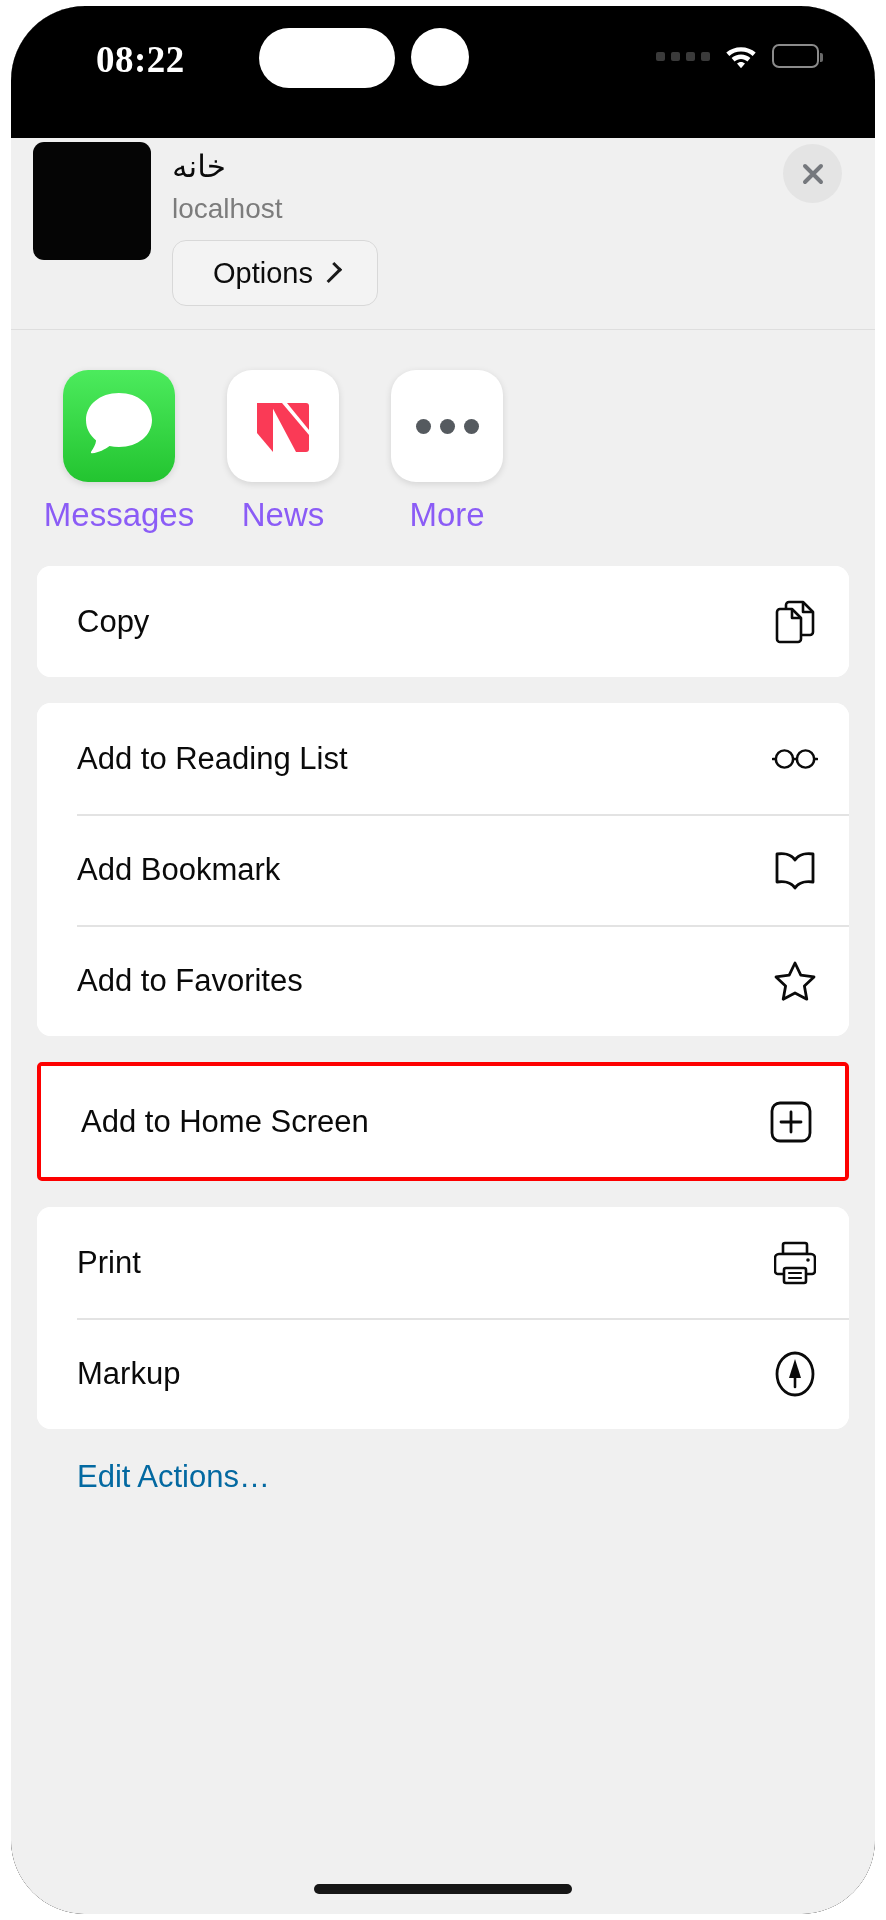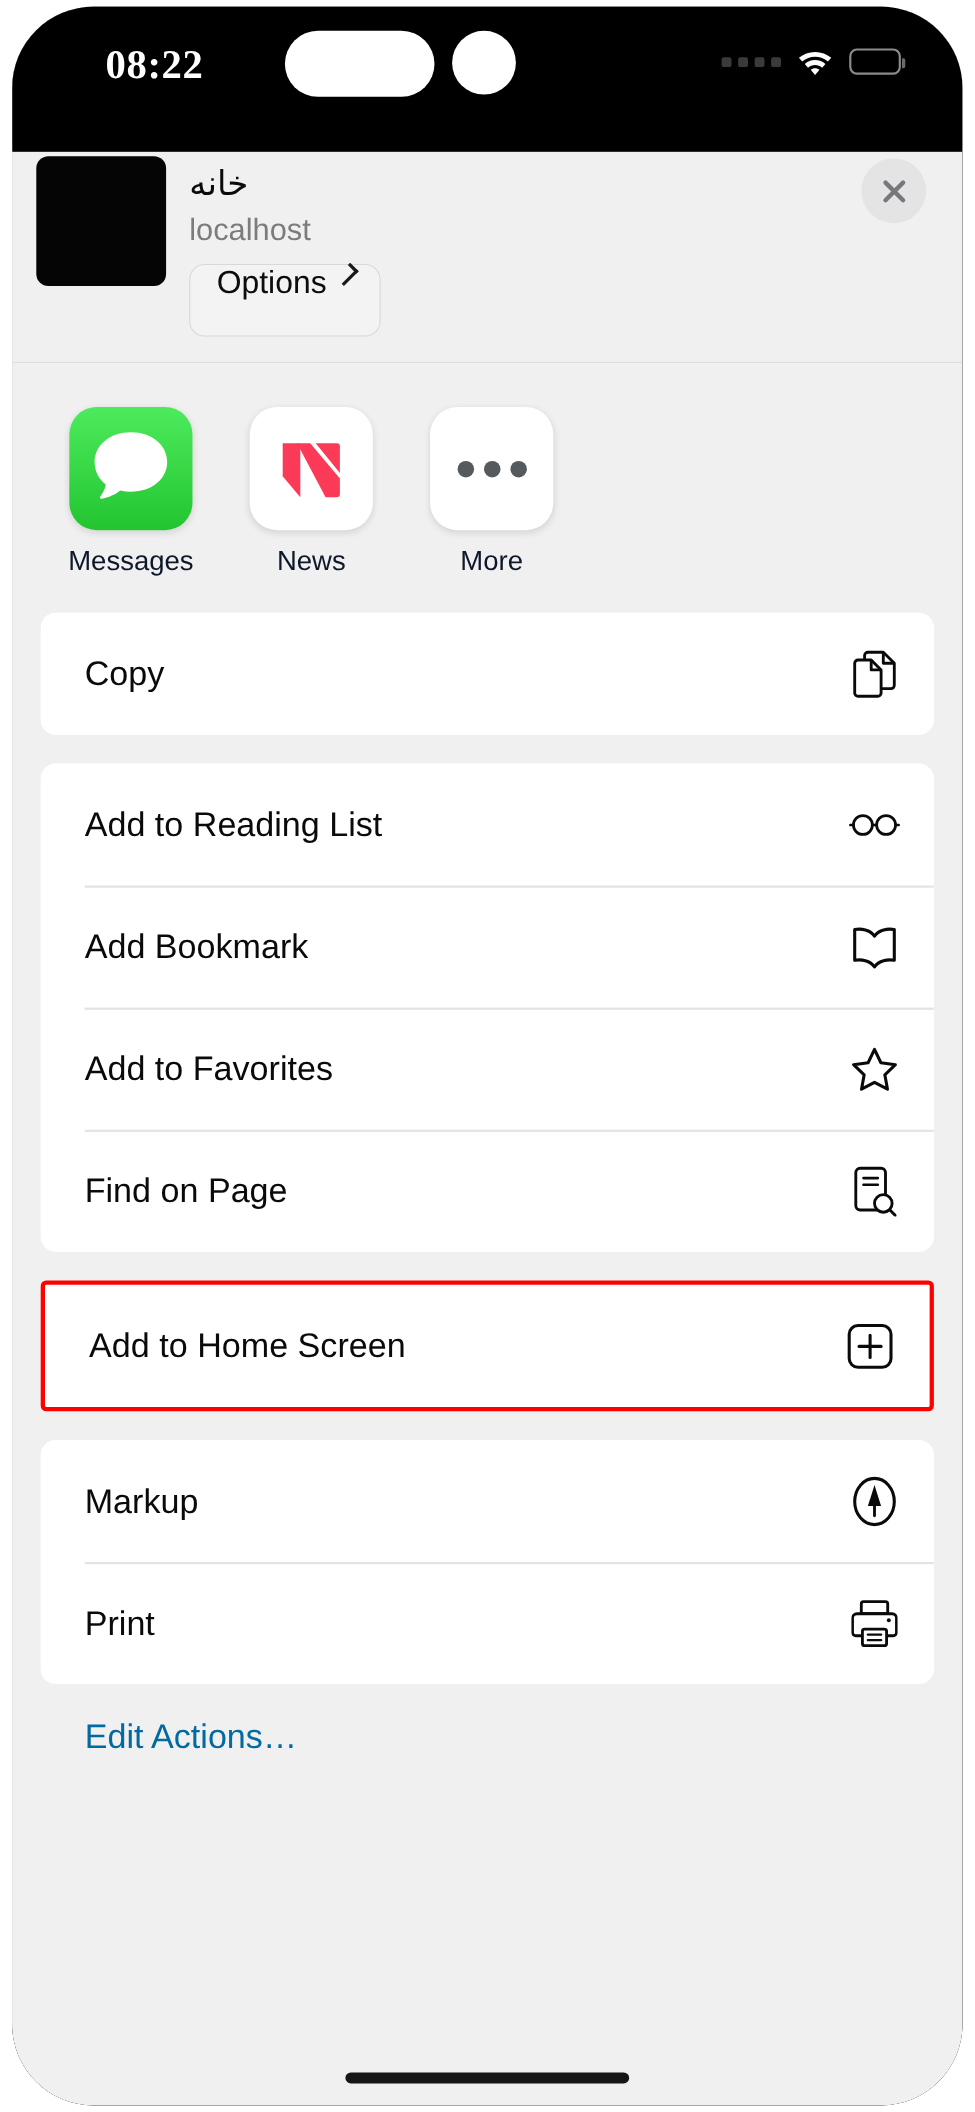--- a/index.html
+++ b/index.html
@@ -137,22 +137,23 @@
   .site-sub {
     position: absolute;
     left: 161px; top: 77px;
     font-size: 28px;
     color: #7c7c7c;
   }
   .options-btn {
     position: absolute;
     left: 161px; top: 124px;
     height: 66px;
-    padding: 0 24px;
-    display: flex;
+    padding: 0 40px;
+    display: flex;
+    align-items: center;
     gap: 13px;
     background: #f3f3f3;
     border: 1.5px solid #d8d8d8;
     border-radius: 14px;
   }
   .options-btn .lbl {
     font-size: 29px;
     color: #0c0c0c;
   }
   .chev {
@@ -189,22 +190,22 @@
   .app-icon {
     width: 112px; height: 112px;
     border-radius: 25px;
     box-shadow: 0 2px 7px rgba(0,0,0,0.12);
     overflow: hidden;
     position: relative;
     background: #ffffff;
   }
   .app-label {
     margin-top: 14px;
-    font-size: 25px;
-    color: #0f172a;
+    font-size: 33px;
+    color: #8b5cf6;
     text-align: center;
   }
   .ic-messages { background: linear-gradient(#4ceb5d, #23c430); }
   .ic-more { display:flex; align-items:center; justify-content:center; gap:9px; }
   .ic-more i { width: 15px; height: 15px; border-radius: 50%; background: #555a5f; }
 
   
   .groups { padding: 26px 26px 0 26px; }
   .group {
     background: #ffffff;
@@ -383,75 +384,63 @@
 
             <div class="row">
               <span class="txt">Add to Favorites</span>
               <span class="ico">
                 <svg width="44" height="42" viewBox="0 0 44 42">
                   <path d="M22 3 l5.8 12.1 13.2 1.8 -9.6 9.2 2.4 13.1 -11.8 -6.3 -11.8 6.3 2.4 -13.1 -9.6 -9.2 13.2 -1.8 z" fill="none" stroke="#0a0a0a" stroke-width="2.8" stroke-linejoin="round"></path>
                 </svg>
               </span>
             </div>
 
-            <div class="row">
-              <span class="txt">Find on Page</span>
-              <span class="ico">
-                <svg width="40" height="46" viewBox="0 0 40 46">
-                  <path d="M7 2 h19 a4 4 0 0 1 4 4 v30 a4 4 0 0 1 -4 4 h-19 a4 4 0 0 1 -4 -4 v-30 a4 4 0 0 1 4 -4 z" fill="#fff" stroke="#0a0a0a" stroke-width="2.6" stroke-linejoin="round"></path>
-                  <line x1="10" y1="11" x2="23" y2="11" stroke="#0a0a0a" stroke-width="2.4" stroke-linecap="round"></line>
-                  <line x1="10" y1="17" x2="23" y2="17" stroke="#0a0a0a" stroke-width="2.4" stroke-linecap="round"></line>
-                  <circle cx="28" cy="34" r="8" fill="#fff" stroke="#0a0a0a" stroke-width="2.6"></circle>
-                  <line x1="34" y1="40" x2="39" y2="45" stroke="#0a0a0a" stroke-width="2.8" stroke-linecap="round"></line>
-                </svg>
-              </span>
-            </div>
 
           </div>
 
           <div class="group highlight">
             <div class="row">
               <span class="txt">Add to Home Screen</span>
               <span class="ico">
                 <svg width="42" height="42" viewBox="0 0 42 42">
                   <rect x="2" y="2" width="38" height="38" rx="8" fill="none" stroke="#0a0a0a" stroke-width="2.8"></rect>
                   <line x1="21" y1="11" x2="21" y2="31" stroke="#0a0a0a" stroke-width="2.8" stroke-linecap="round"></line>
                   <line x1="11" y1="21" x2="31" y2="21" stroke="#0a0a0a" stroke-width="2.8" stroke-linecap="round"></line>
                 </svg>
               </span>
             </div>
           </div>
 
           <div class="group">
-
-            <div class="row">
-              <span class="txt">Markup</span>
-              <span class="ico">
-                <svg width="42" height="46" viewBox="0 0 42 46">
-                  <ellipse cx="21" cy="23" rx="18" ry="21" fill="none" stroke="#0a0a0a" stroke-width="2.8"></ellipse>
-                  <path d="M21 8 l6 19 h-12 z" fill="#0a0a0a"></path>
-                  <line x1="21" y1="27" x2="21" y2="36" stroke="#0a0a0a" stroke-width="2.6" stroke-linecap="round"></line>
-                </svg>
-              </span>
-            </div>
 
             <div class="row">
               <span class="txt">Print</span>
               <span class="ico">
                 <svg width="42" height="44" viewBox="0 0 42 44">
                   <path d="M11 2 h20 a2 2 0 0 1 2 2 v9 h-24 v-9 a2 2 0 0 1 2 -2 z" fill="none" stroke="#0a0a0a" stroke-width="2.6" stroke-linejoin="round"></path>
                   <path d="M5 13 h32 a4 4 0 0 1 4 4 v13 a3 3 0 0 1 -3 3 h-34 a3 3 0 0 1 -3 -3 v-13 a4 4 0 0 1 4 -4 z" fill="#fff" stroke="#0a0a0a" stroke-width="2.6" stroke-linejoin="round"></path>
                   <circle cx="34" cy="19" r="1.8" fill="#0a0a0a"></circle>
                   <rect x="10" y="27" width="22" height="15" rx="2" fill="#fff" stroke="#0a0a0a" stroke-width="2.6" stroke-linejoin="round"></rect>
                   <line x1="15" y1="32" x2="27" y2="32" stroke="#0a0a0a" stroke-width="2.2" stroke-linecap="round"></line>
                   <line x1="15" y1="37" x2="27" y2="37" stroke="#0a0a0a" stroke-width="2.2" stroke-linecap="round"></line>
                 </svg>
               </span>
             </div>
 
+            <div class="row">
+              <span class="txt">Markup</span>
+              <span class="ico">
+                <svg width="42" height="46" viewBox="0 0 42 46">
+                  <ellipse cx="21" cy="23" rx="18" ry="21" fill="none" stroke="#0a0a0a" stroke-width="2.8"></ellipse>
+                  <path d="M21 8 l6 19 h-12 z" fill="#0a0a0a"></path>
+                  <line x1="21" y1="27" x2="21" y2="36" stroke="#0a0a0a" stroke-width="2.6" stroke-linecap="round"></line>
+                </svg>
+              </span>
+            </div>
+
           </div>
 
           <div class="edit-actions">Edit Actions…</div>
 
         </div>
 
       </div>
 
       <div class="home-ind"></div>
 

